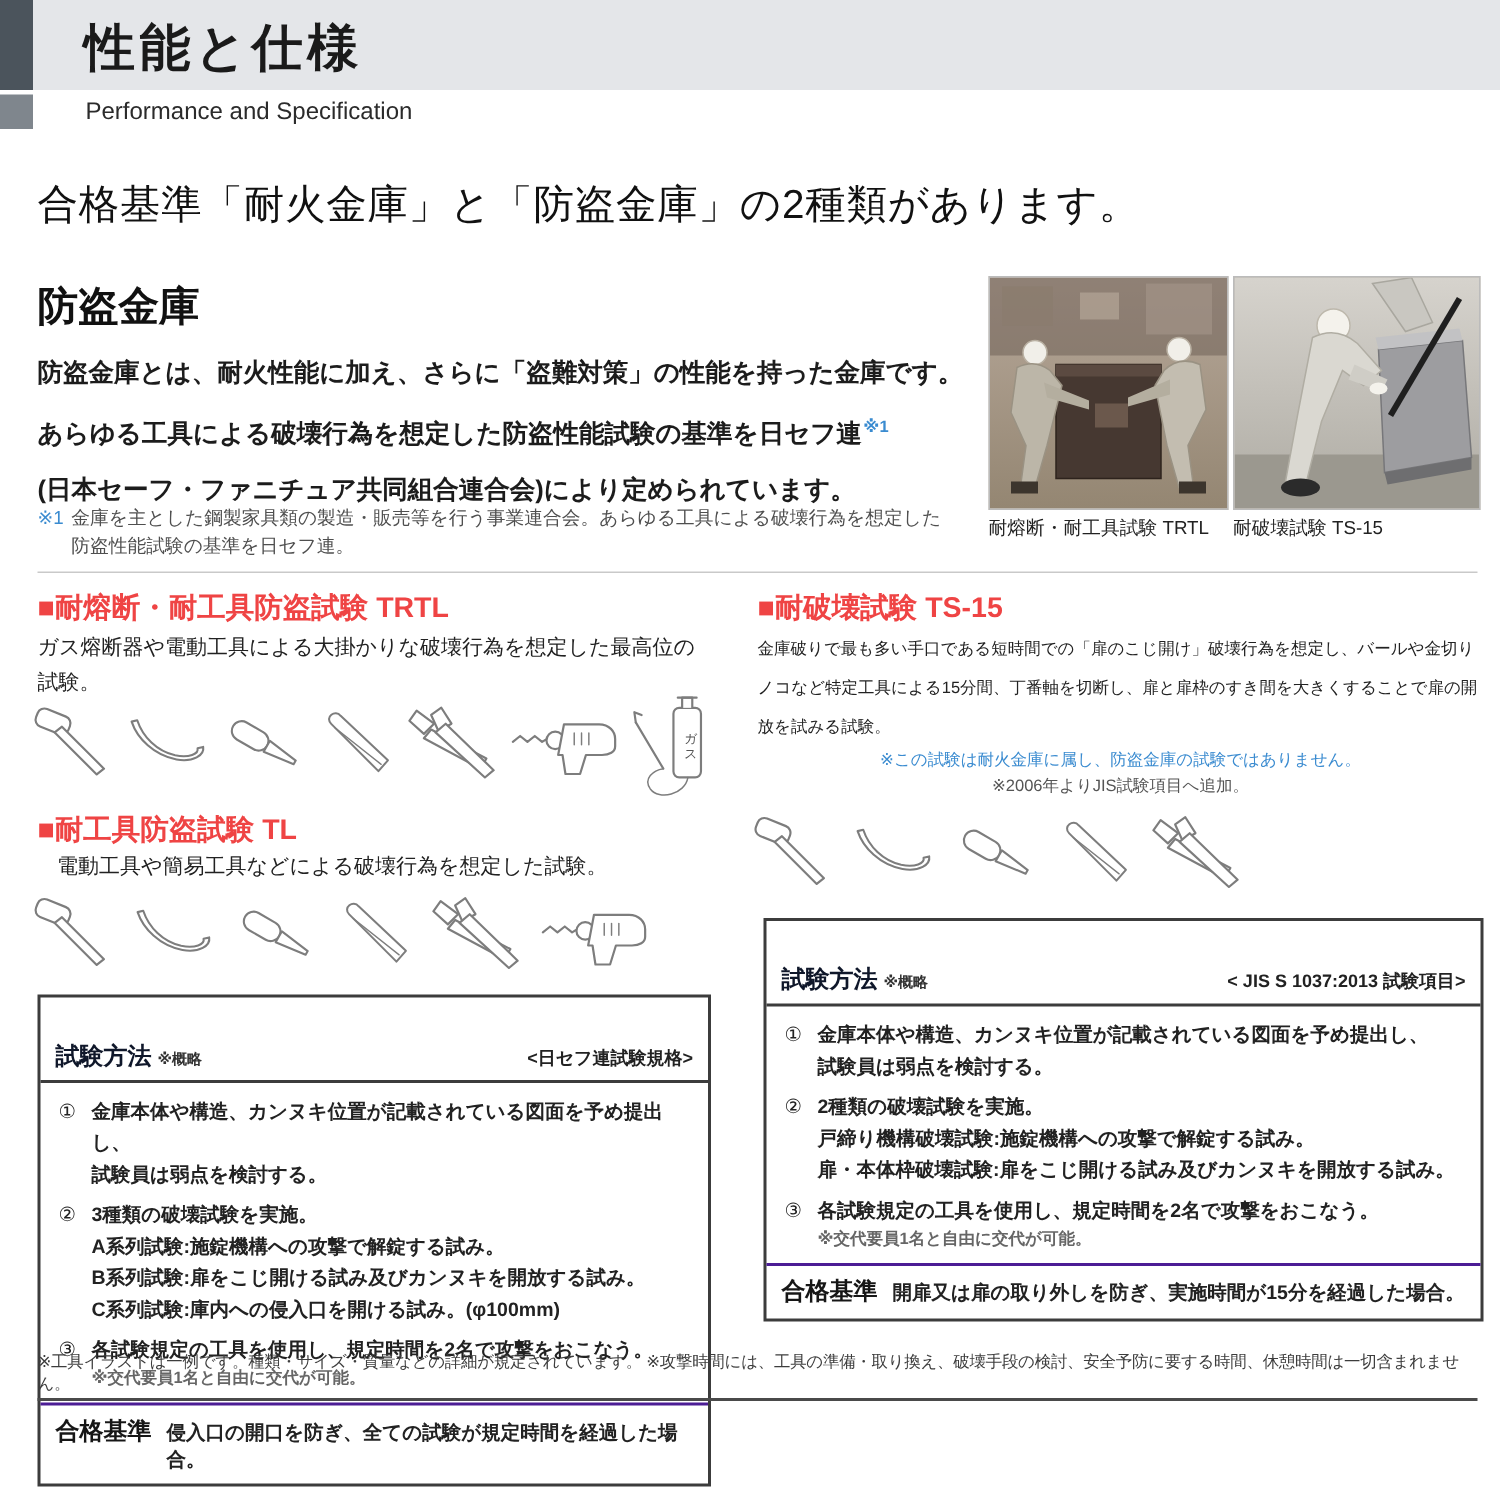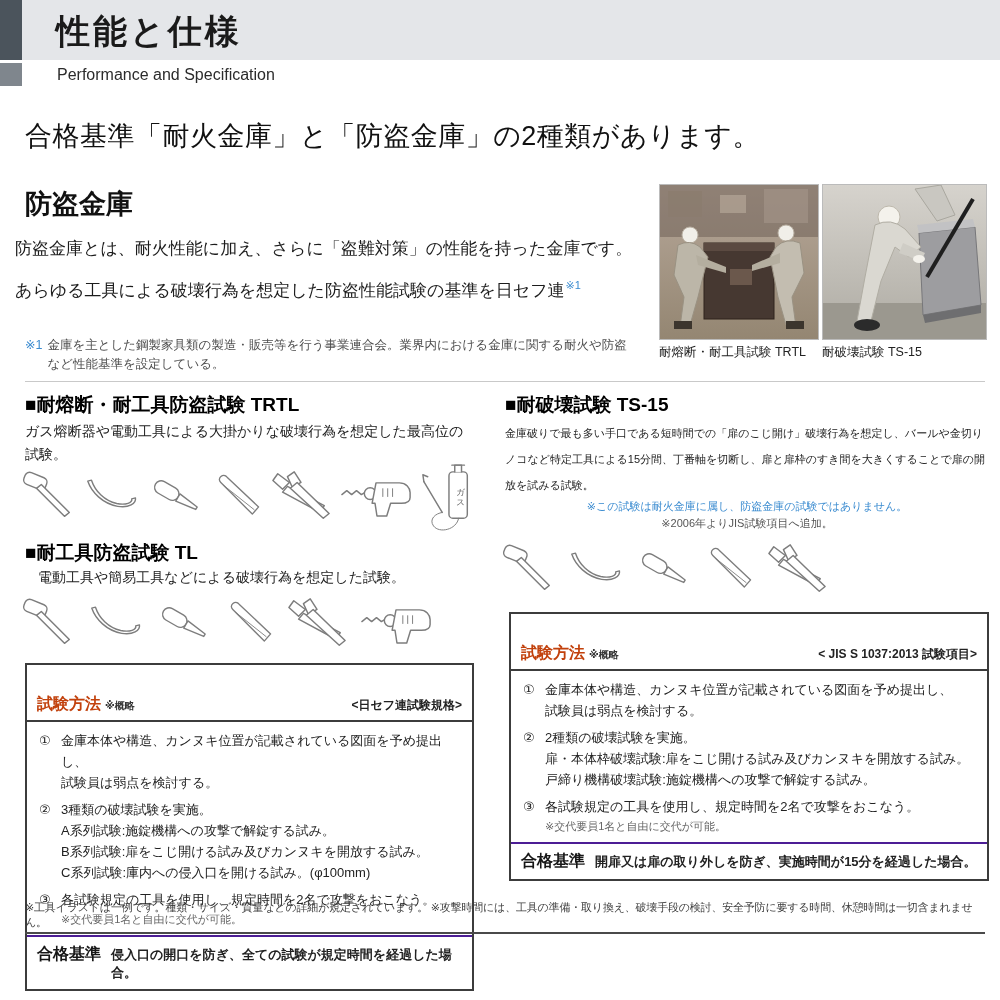--- a/index.html
+++ b/index.html
@@ -11,34 +11,34 @@
   .abs{position:absolute;}
   
   .header-bar{left:0;top:0;width:1000px;height:60px;background:#e4e6e9;}
   .dark-tab{left:0;top:0;width:22px;height:60px;background:#4b545c;}
   .sub-tab{left:0;top:63px;width:22px;height:23px;background:#7f868d;}
   .header-title{left:56px;top:9px;font-size:34px;font-weight:700;letter-spacing:3px;color:#1a1a1a;}
   .header-subtitle{left:57px;top:66px;font-size:16px;color:#2b2b2b;}
   
   .lead{left:25px;top:118px;font-size:27px;font-weight:500;color:#111;letter-spacing:.5px;}
   .bousai-title{left:25px;top:186px;font-size:27px;font-weight:700;color:#111;}
-  .bousai-par{left:15px;top:230px;width:648px;font-size:17px;line-height:37px;color:#1c1c1c;}
+  .bousai-par{left:25px;top:230px;width:648px;font-size:17px;line-height:37px;color:#1c1c1c;font-weight:bold;}
   .sup-blue{font-size:11px;color:#3a8bd0;vertical-align:super;margin-left:1px;}
   .footnote{left:25px;top:336px;width:614px;display:flex;gap:5px;font-size:12.5px;line-height:19px;color:#4f4f4f;}
   .footnote .mark{color:#3a8bd0;white-space:nowrap;}
   
   .photo{border:1px solid #bbb;overflow:hidden;background:#c9c2b8;}
   .photo-left{left:659px;top:184px;width:158px;height:154px;}
   .photo-right{left:822px;top:184px;width:163px;height:154px;}
   .caption{font-size:12.5px;color:#222;}
   .caption-left{left:659px;top:344px;text-align:center;}
   .caption-right{left:822px;top:344px;}
   .divider{left:25px;top:381px;width:960px;height:1px;background:#c9c9c9;}
   
-  .sec-title{font-size:19px;font-weight:700;color:#000000;}
+  .sec-title{font-size:19px;font-weight:700;color:#ef4444;}
   .sec-desc{font-size:14px;line-height:23px;color:#222;}
   .t-trtl-title{left:25px;top:392px;}
   .t-trtl-desc{left:25px;top:420px;width:448px;}
   .tools-row{display:flex;align-items:center;}
   .tools-trtl{left:22px;top:455px;width:455px;height:84px;gap:6px;}
   .t-tl-title{left:25px;top:540px;}
   .t-tl-desc{left:38px;top:566px;width:448px;}
   .tools-tl{left:22px;top:592px;width:420px;height:64px;gap:10px;}
   .t-ts15-title{left:505px;top:392px;}
   .t-ts15-desc{left:505px;top:420px;width:484px;font-size:11px;line-height:26px;}
@@ -49,27 +49,27 @@
   .tool{position:relative;flex:0 0 auto;}
   .tool svg{display:block;}
   .gas-label{position:absolute;right:9px;top:26px;font-size:8.5px;color:#555;writing-mode:vertical-rl;letter-spacing:2px;}
   
   .method-box{border:2px solid #3c3c3c;background:#fff;}
   .left-box{left:25px;top:663px;width:445px;}
   .right-box{left:509px;top:612px;width:476px;}
   .box-header{display:flex;align-items:baseline;justify-content:space-between;
     padding:6px 10px 5px;border-bottom:2px solid #3c3c3c;}
   .box-title-wrap{display:flex;align-items:baseline;gap:4px;}
-  .box-title{font-size:16px;font-weight:700;color:#c2410c;}
+  .box-title{font-size:16px;font-weight:700;color:#0f172a;}
   .box-title-note{font-size:10px;font-weight:700;color:#333;}
   .box-standard{font-size:12px;font-weight:700;color:#222;margin-top:26px;}
   .box-body{padding:8px 10px 6px 12px;font-size:13px;line-height:21px;color:#222;}
   .item{display:flex;margin-bottom:6px;}
   .item .num{width:22px;flex:0 0 22px;}
-  .item .lines{flex:1;}
+  .item .lines{flex:1;font-weight:bold;}
   .note-gray{font-size:11px;color:#666;line-height:16px;margin-top:1px;}
   .note-blue{font-size:11px;color:#3a8bd0;line-height:16px;margin-top:1px;}
   .pass-row{display:flex;align-items:baseline;gap:10px;border-top:2px solid #4c1d95;padding:7px 10px;}
   .pass-label{font-size:16px;font-weight:700;white-space:nowrap;color:#161616;}
   .pass-text{font-size:13px;font-weight:700;color:#222;}
   
   .footer-note{left:25px;top:900px;width:962px;font-size:11px;color:#3d3d3d;letter-spacing:-.2px;}
   .bottom-line{left:25px;top:932px;width:960px;height:2px;background:#4a4a4a;}
   .lineart{stroke:#7d7d7d;stroke-width:1.5;fill:#fff;stroke-linejoin:round;stroke-linecap:round;}
   .lineart-thin{stroke:#7d7d7d;stroke-width:1;fill:none;stroke-linecap:round;}
@@ -82,24 +82,25 @@
 <div class="abs sub-tab"></div>
 <h1 class="abs header-title" style="margin:0">性能と仕様</h1>
 <div class="abs header-subtitle">Performance and Specification</div>
 
 <div class="abs lead">合格基準「耐火金庫」と「防盗金庫」の2種類があります。</div>
 
 <div class="abs bousai-title">防盗金庫</div>
 <div class="abs bousai-par">
   <div>防盗金庫とは、耐火性能に加え、さらに「盗難対策」の性能を持った金庫です。</div>
   <div><span>あらゆる工具による破壊行為を想定した防盗性能試験の基準を日セフ連</span><span class="sup-blue">※1</span></div>
+  <div>(日本セーフ・ファニチュア共同組合連合会)により定められています。</div>
 </div>
 <div class="abs footnote">
   <span class="mark">※1</span>
-  <span>金庫を主とした鋼製家具類の製造・販売等を行う事業連合会。業界内における金庫に関する耐火や防盗など性能基準を設定している。</span>
+  <span>金庫を主とした鋼製家具類の製造・販売等を行う事業連合会。あらゆる工具による破壊行為を想定した防盗性能試験の基準を日セフ連。</span>
 </div>
 
 <div class="abs photo photo-left">
   <svg width="158" height="154" viewBox="0 0 158 154">
     <defs>
       <linearGradient id="gL" x1="0" y1="0" x2="0" y2="1">
         <stop offset="0" stop-color="#b7a89a"></stop>
           <stop offset="1" stop-color="#948672"></stop>
       </linearGradient>
     </defs>
@@ -369,22 +370,22 @@
       <span class="num">①</span>
       <span class="lines">
         <div>金庫本体や構造、カンヌキ位置が記載されている図面を予め提出し、</div>
         <div>試験員は弱点を検討する。</div>
       </span>
     </div>
     <div class="item">
       <span class="num">②</span>
       <span class="lines">
         <div>2種類の破壊試験を実施。</div>
+        <div>戸締り機構破壊試験:施錠機構への攻撃で解錠する試み。</div>
         <div>扉・本体枠破壊試験:扉をこじ開ける試み及びカンヌキを開放する試み。</div>
-        <div>戸締り機構破壊試験:施錠機構への攻撃で解錠する試み。</div>
       </span>
     </div>
     <div class="item" style="margin-bottom:2px">
       <span class="num">③</span>
       <span class="lines">
         <div>各試験規定の工具を使用し、規定時間を2名で攻撃をおこなう。</div>
         <div class="note-gray">※交代要員1名と自由に交代が可能。</div>
       </span>
     </div>
   </div>

